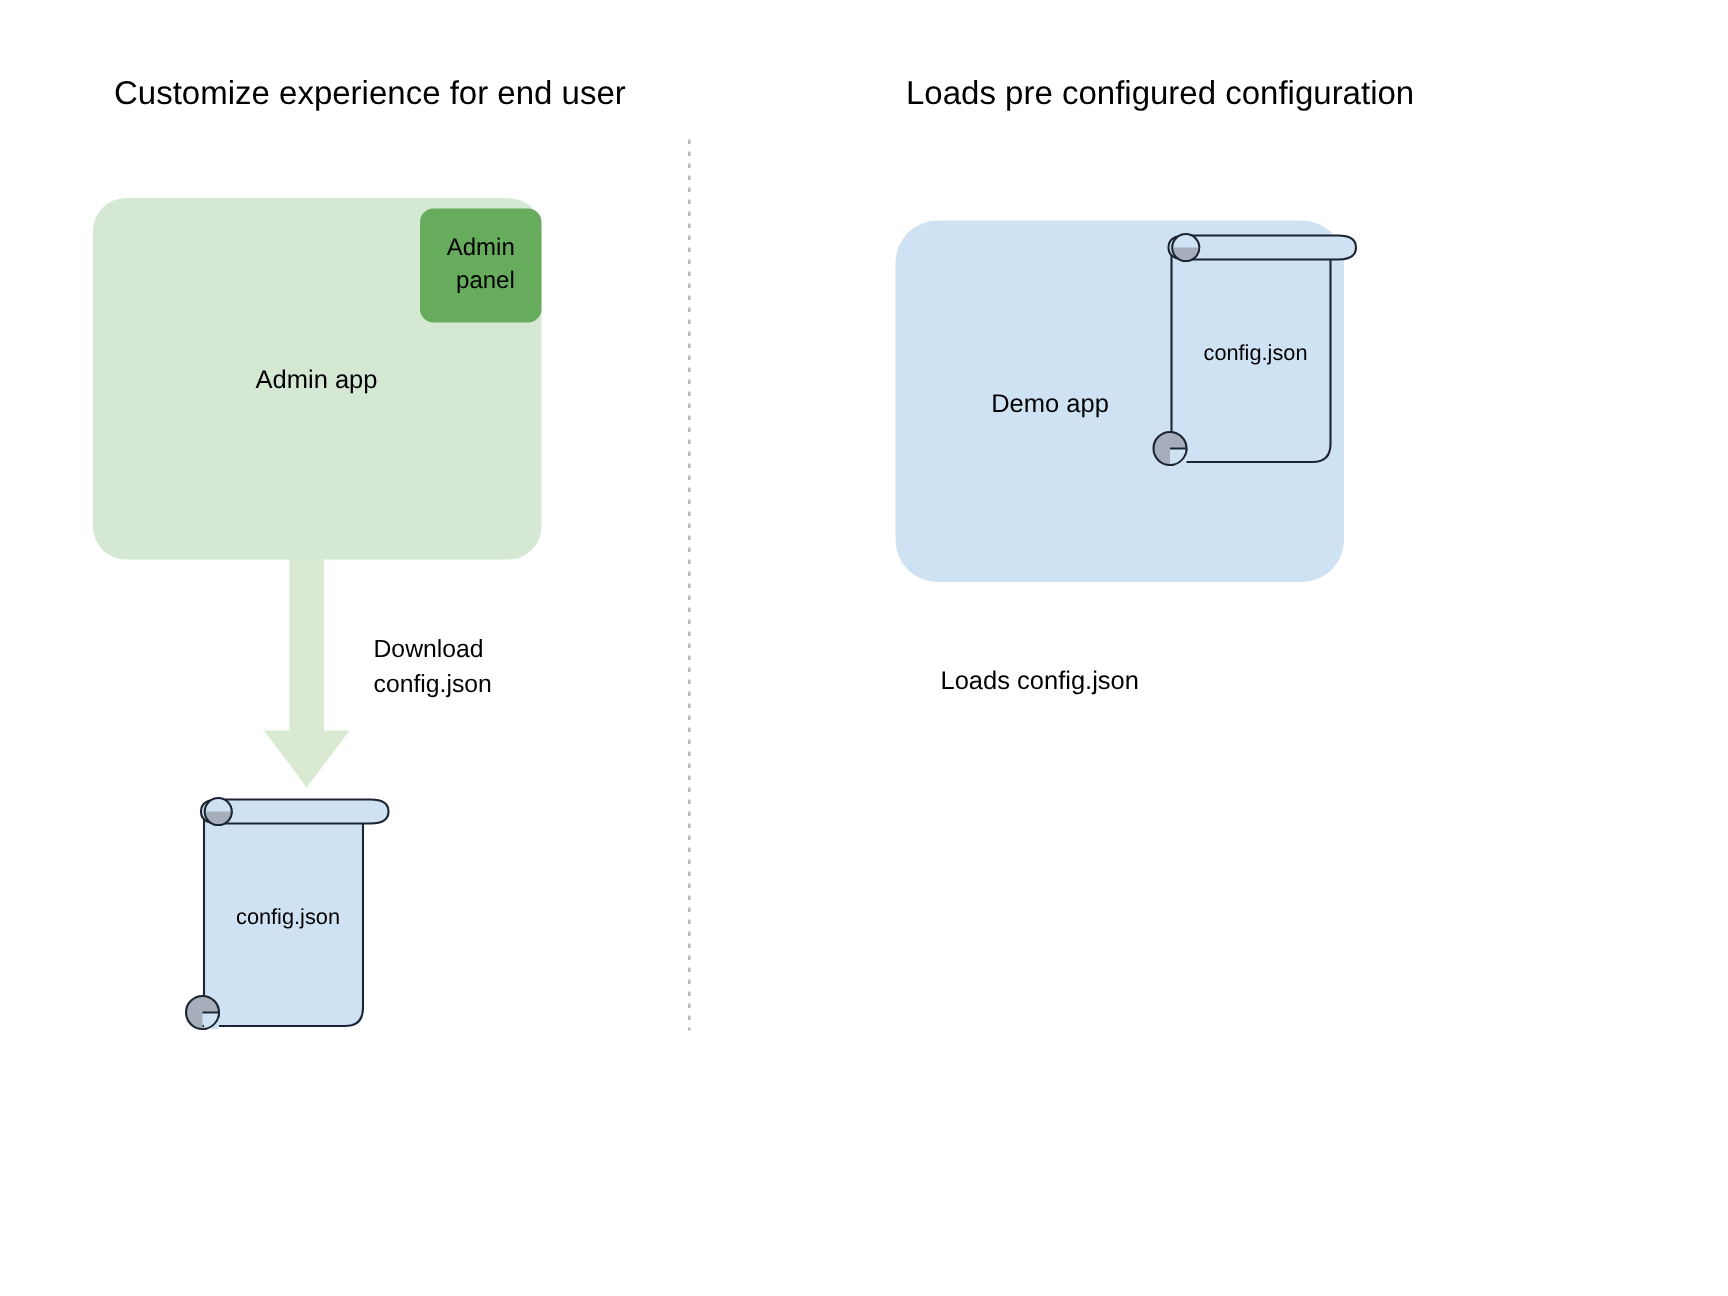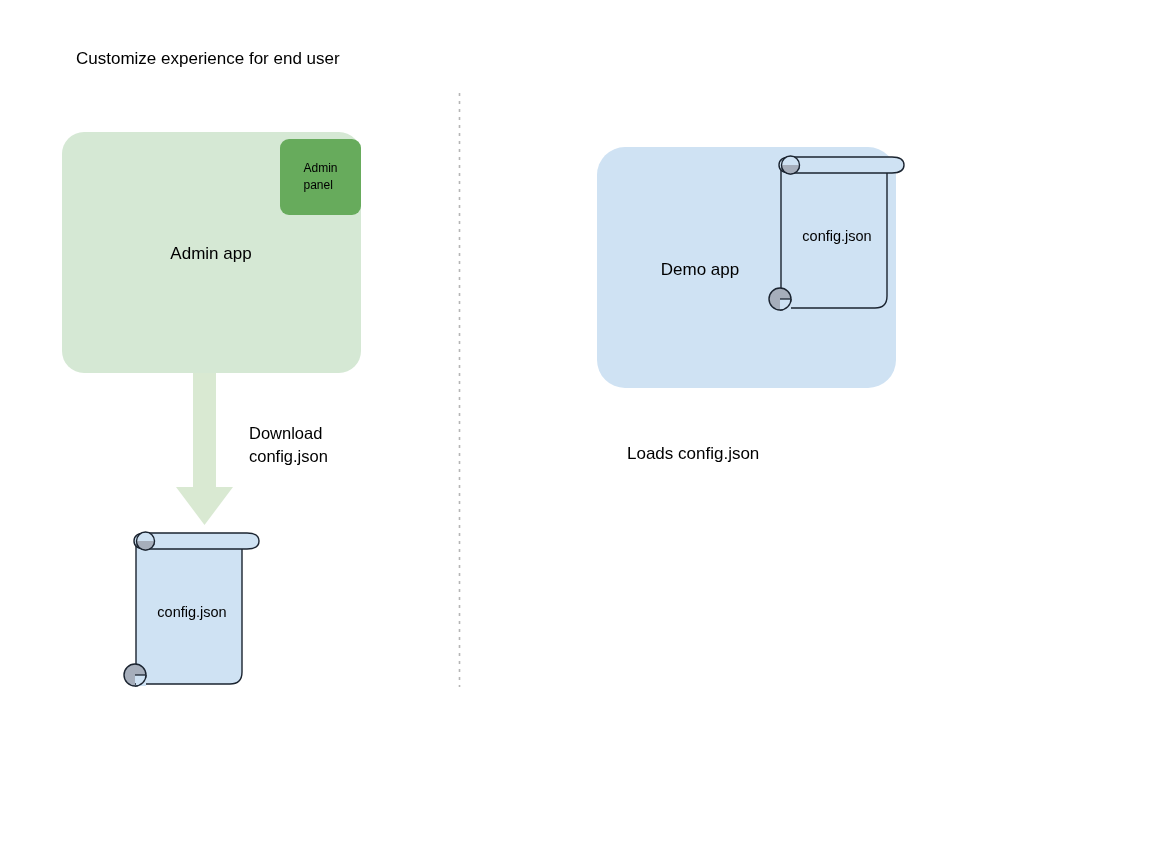--- a/index.html
+++ b/index.html
@@ -28,30 +28,30 @@
   }
   .label {
     position: absolute;
     font-family: "Liberation Sans", sans-serif;
     color: #000000;
     white-space: pre;
     line-height: 1.22;
     pointer-events: none;
   }
   .title-label {
-    font-size: 17px;
+    font-size: 22px;
     text-align: left;
   }
   .box-label {
     font-size: 17px;
     text-align: center;
   }
   .panel-label {
-    font-size: 12px;
-    text-align: left;
+    font-size: 16px;
+    text-align: right;
     line-height: 1.38;
   }
   .arrow-label {
     font-size: 16.5px;
     text-align: left;
     line-height: 1.38;
     margin-top: 13px;
   }
   .doc-label {
     font-size: 14.5px;
@@ -145,20 +145,21 @@
       <circle cx="780" cy="299" r="11" fill="#a6aebb" stroke="#1b2430" stroke-width="1.4"></circle>
       <path d="M 780 299 L 791 299 L 791 310 L 780 310 Z" fill="#cfe2f3" stroke="none"></path>
       <path d="M 791 299 A 11 11 0 0 1 780 310" fill="none" stroke="#1b2430" stroke-width="1.3"></path>
       <line x1="780" y1="299" x2="791" y2="299" stroke="#1b2430" stroke-width="1.3"></line>
     </g>
 
   </svg>
 
   <div class="label title-label" style="left:76px; top:49px;">Customize experience for end user</div>
 
+  <div class="label title-label" style="left:604px; top:49px;">Loads pre configured configuration</div>
 
   <div class="label box-label centered" style="left:211px; top:254px;">Admin app</div>
 
   <div class="label panel-label centered" style="left:320.5px; top:177px;"><span>Admin</span><br><span>panel</span></div>
 
   <div class="label arrow-label" style="left:249px; top:409px;"><span>Download</span><br><span>config.json</span></div>
 
   <div class="label doc-label centered" style="left:192px; top:613px;">config.json</div>
 
   <div class="label box-label centered" style="left:700px; top:270px;text-align:center;">Demo app</div>

